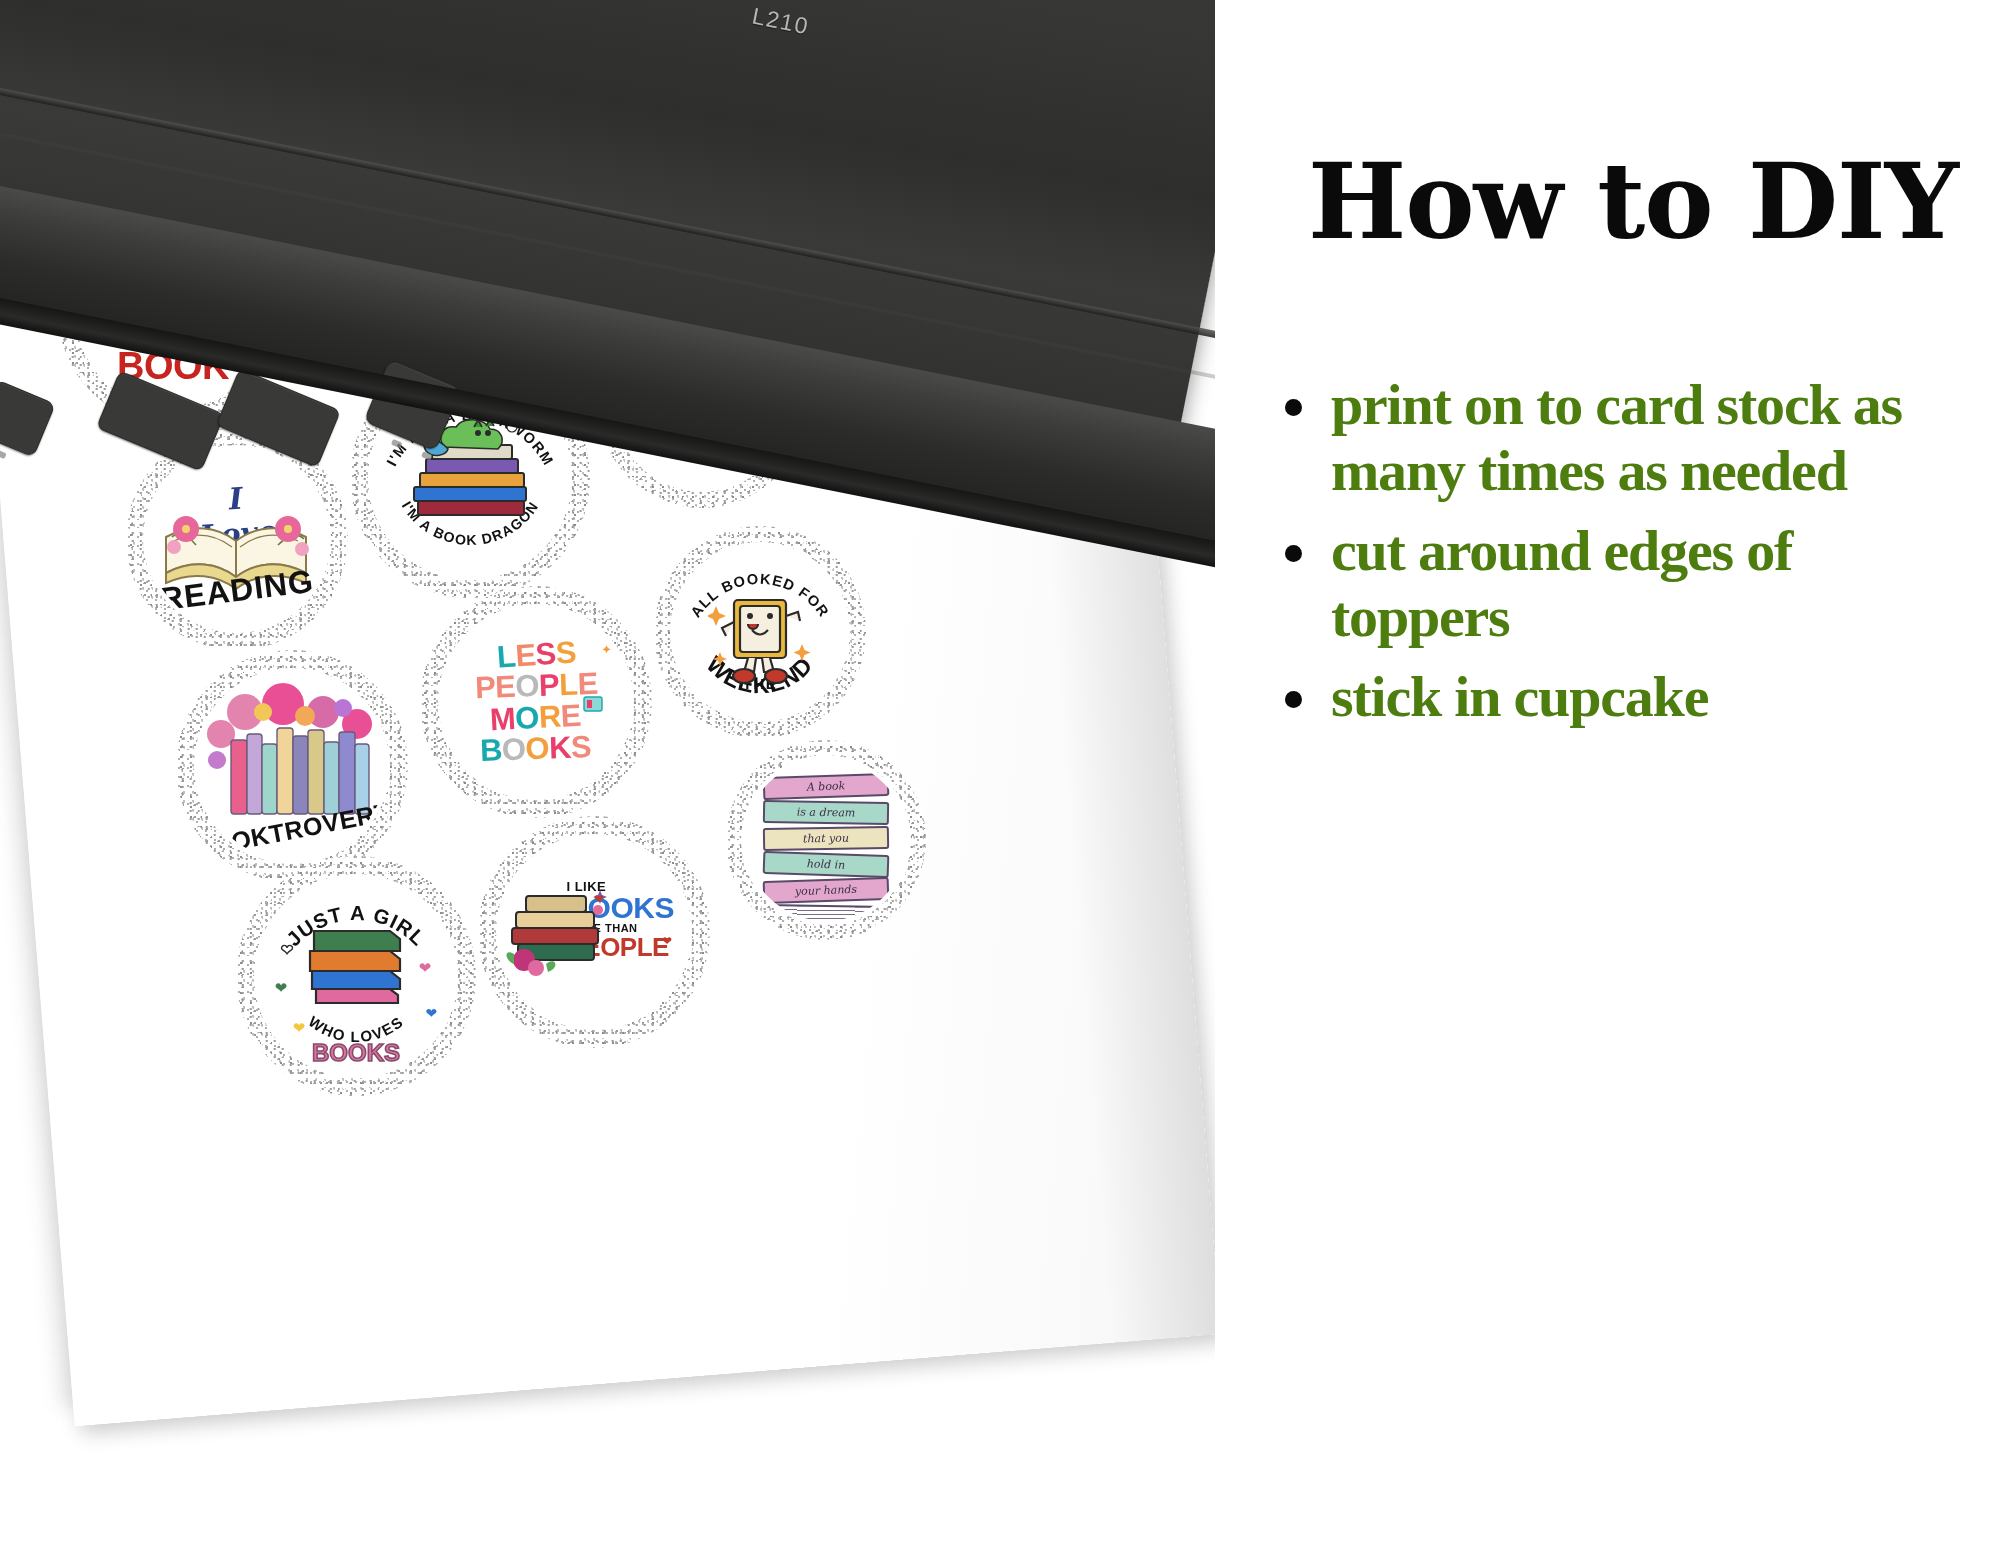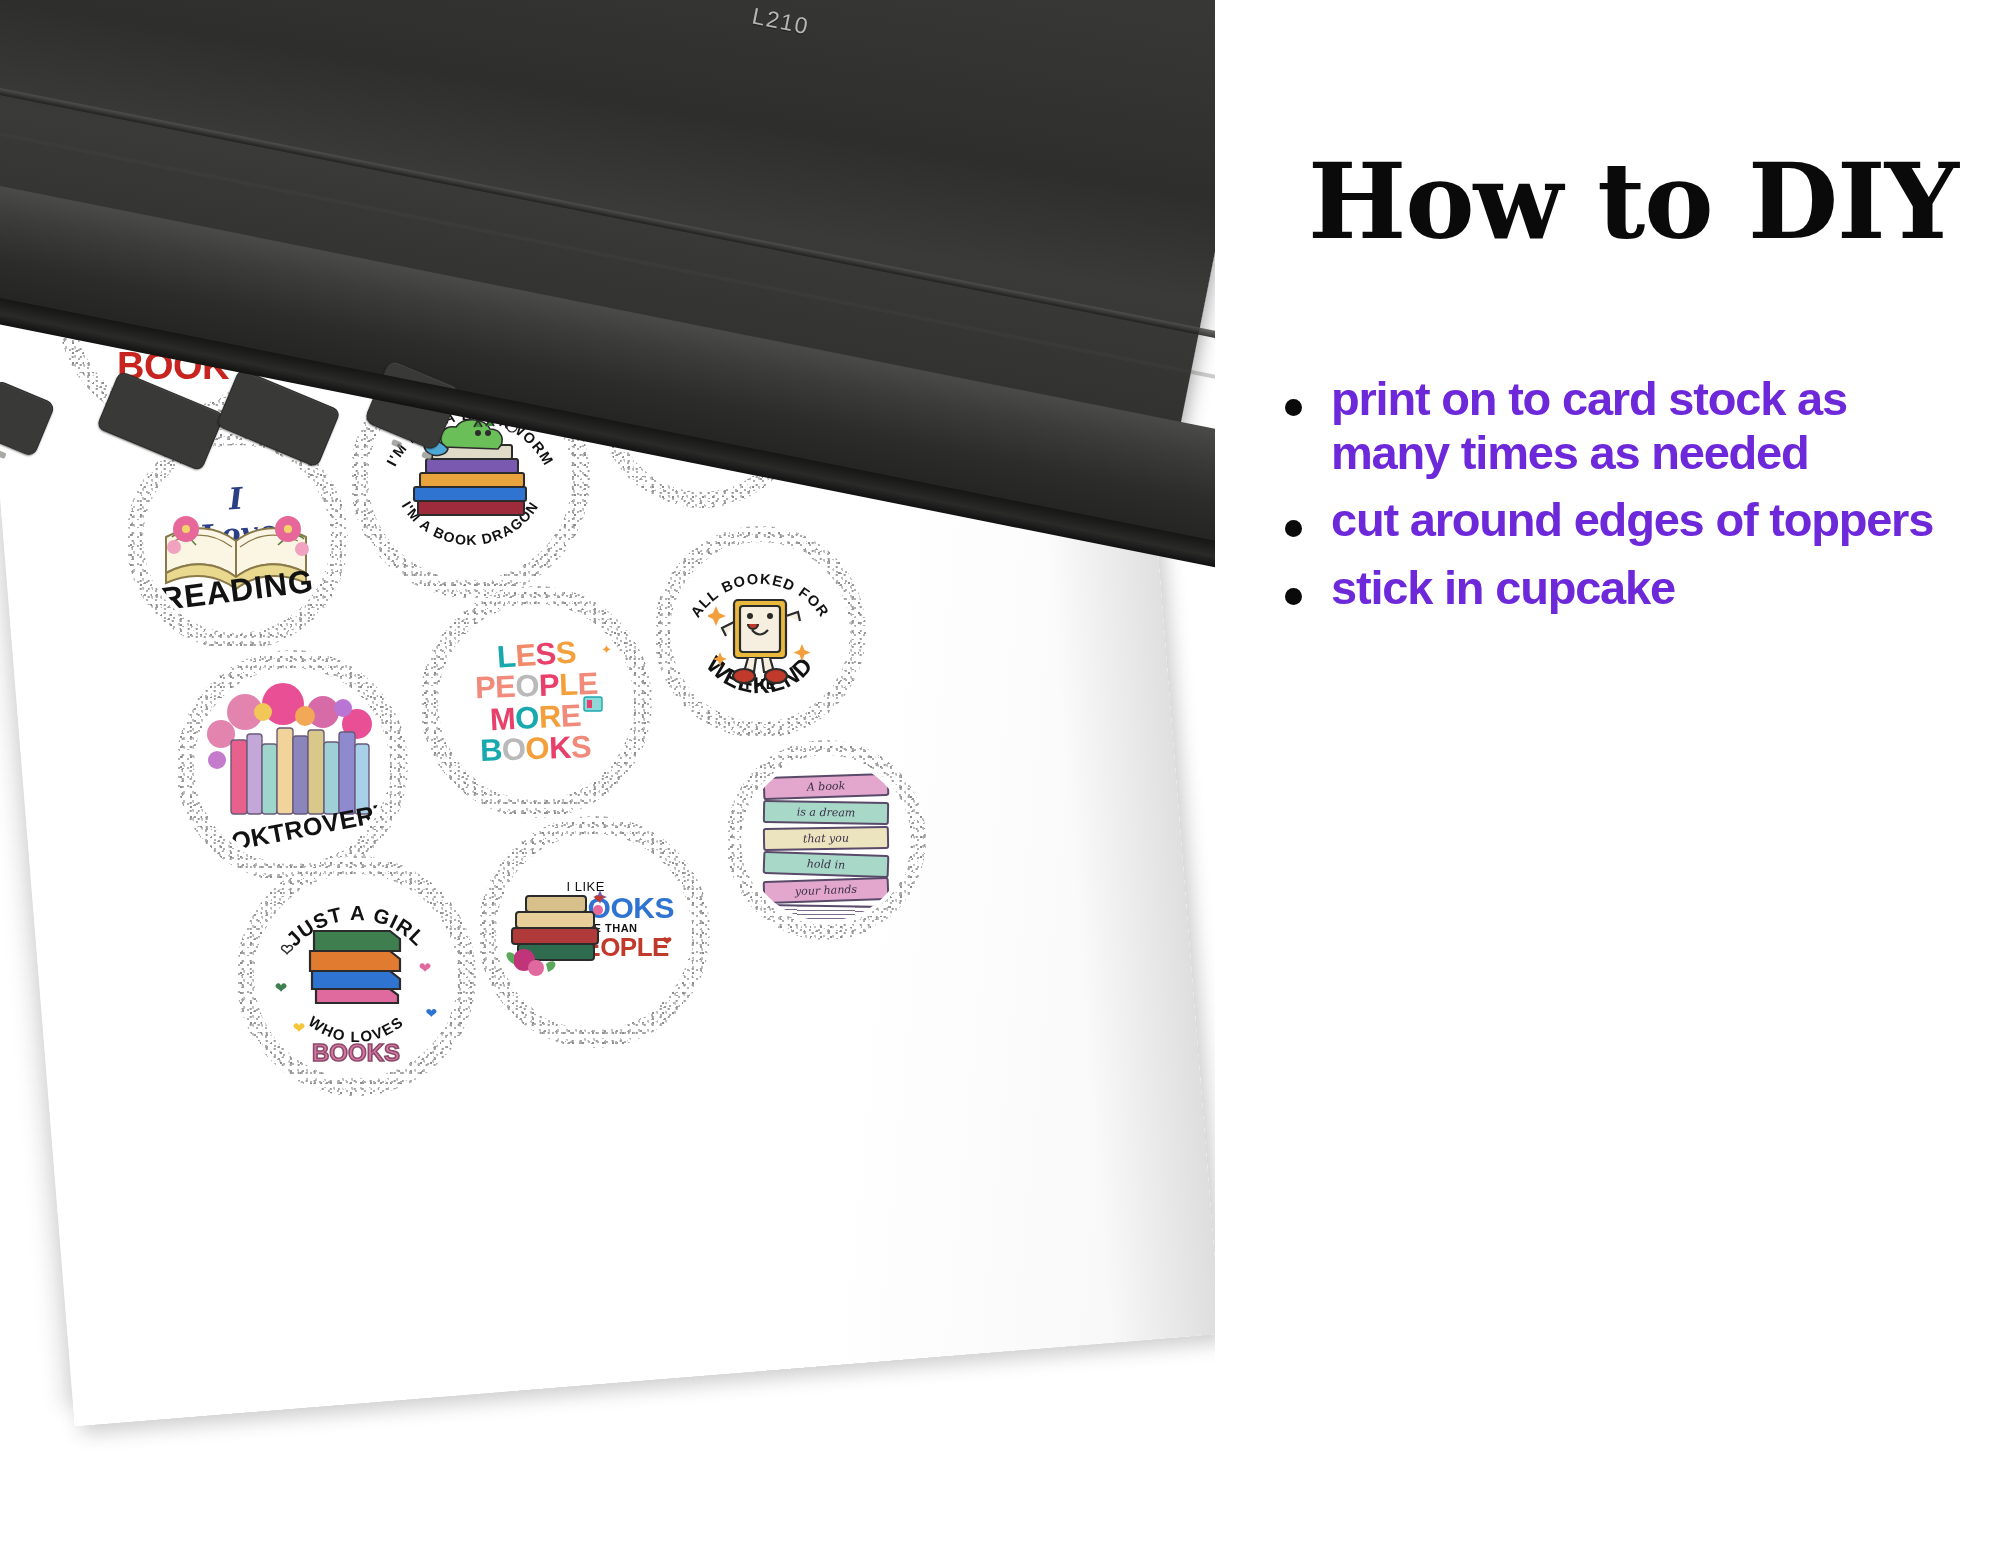--- a/index.html
+++ b/index.html
@@ -307,25 +307,25 @@
   #title .tl { display: block; }
   ul#steps {
     list-style: none;
     margin: 118px 0 0 18px;
     padding: 0;
   }
   ul#steps li {
     position: relative;
     padding-left: 56px;
     margin-bottom: 14px;
-    font-family: Liberation Sans, sans-serif;
+    font-family: Liberation Serif, serif;
     font-weight: 700;
-    font-size: 47px;
+    font-size: 58px;
     line-height: 1.14;
-    color: #6d28d9;
+    color: #4d7c0f;
     letter-spacing: -1.2px;
   }
   ul#steps li::before {
     content: "";
     position: absolute;
     left: 10px; top: 27px;
     width: 17px; height: 17px;
     background: #0a0a0a;
     border-radius: 50%;
   }
@@ -641,21 +641,21 @@
           <div style="height:26px;border:2px solid #5a4a6a;border-radius:3px;background:repeating-linear-gradient(180deg,#ffffff 0 3px,#7a6a8a 3px 4px);transform:rotate(1deg)"></div>
         </div>
       </div>
     </div>
 
     <div class="topper t11">
       <div class="ring"></div>
       <div class="ring-hole"></div>
       <div class="face">
         <div style="position:absolute;right:14px;top:42px;text-align:left;line-height:1.0">
-          <div style="font-size:13px;font-weight:400;color:#111;letter-spacing:.5px">I LIKE</div>
+          <div style="font-size:13px;font-weight:700;color:#111;letter-spacing:.5px">I LIKE</div>
           <div style="font-size:30px;font-weight:700;color:#2f74d0;letter-spacing:-.5px">BOOKS</div>
           <div style="font-size:11px;font-weight:700;color:#111;letter-spacing:.5px">MORE THAN</div>
           <div style="font-size:26px;font-weight:700;color:#c0392b;letter-spacing:-.5px">PEOPLE</div>
         </div>
         <svg width="110" height="110" viewBox="0 0 110 110" style="position:absolute;left:2px;top:36px">
           <g stroke="#2b2b2b" stroke-width="2">
             <rect x="14" y="38" width="78" height="16" rx="3" fill="#e8cf9a"></rect>
             <rect x="10" y="54" width="86" height="16" rx="3" fill="#b03a3a"></rect>
             <rect x="16" y="70" width="76" height="16" rx="3" fill="#2f6b4f"></rect>
             <rect x="24" y="22" width="60" height="16" rx="3" fill="#d8c08a"></rect>

